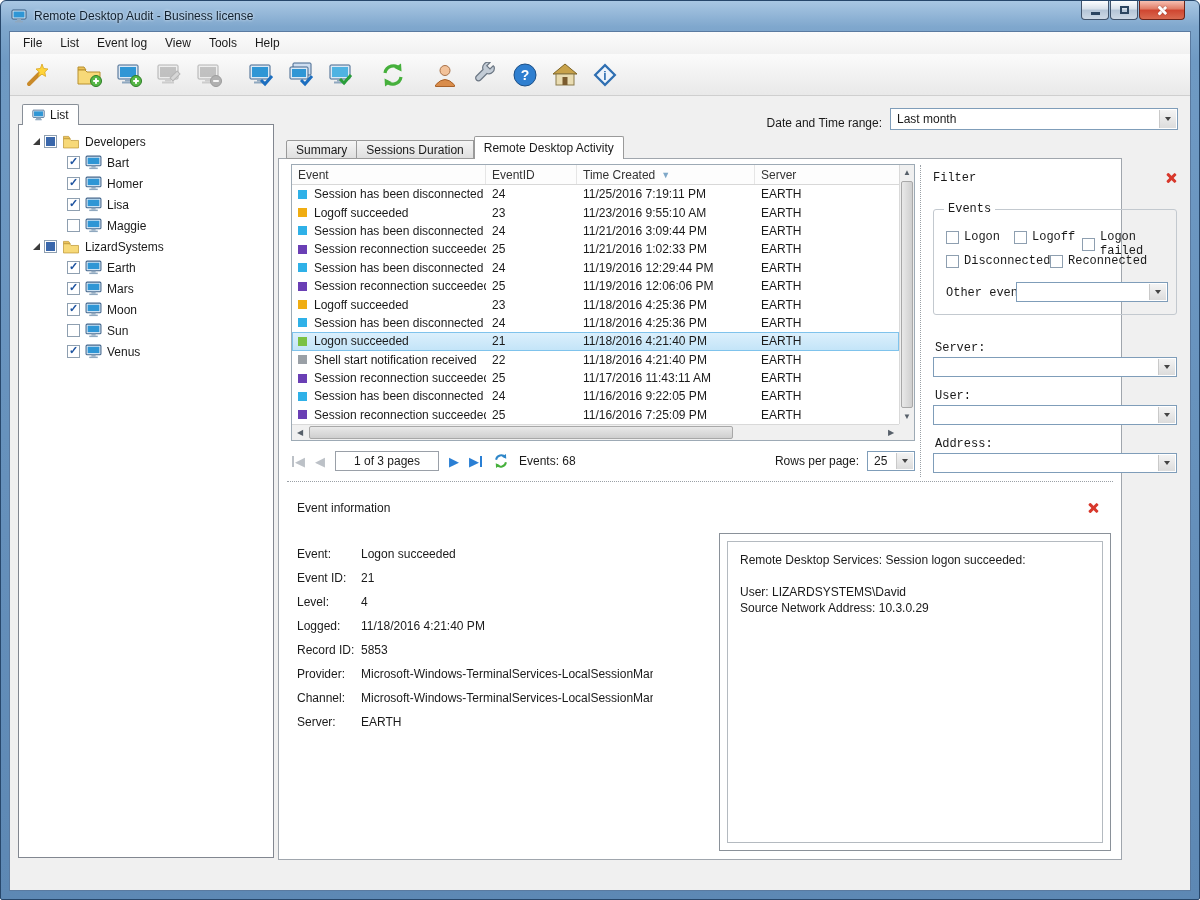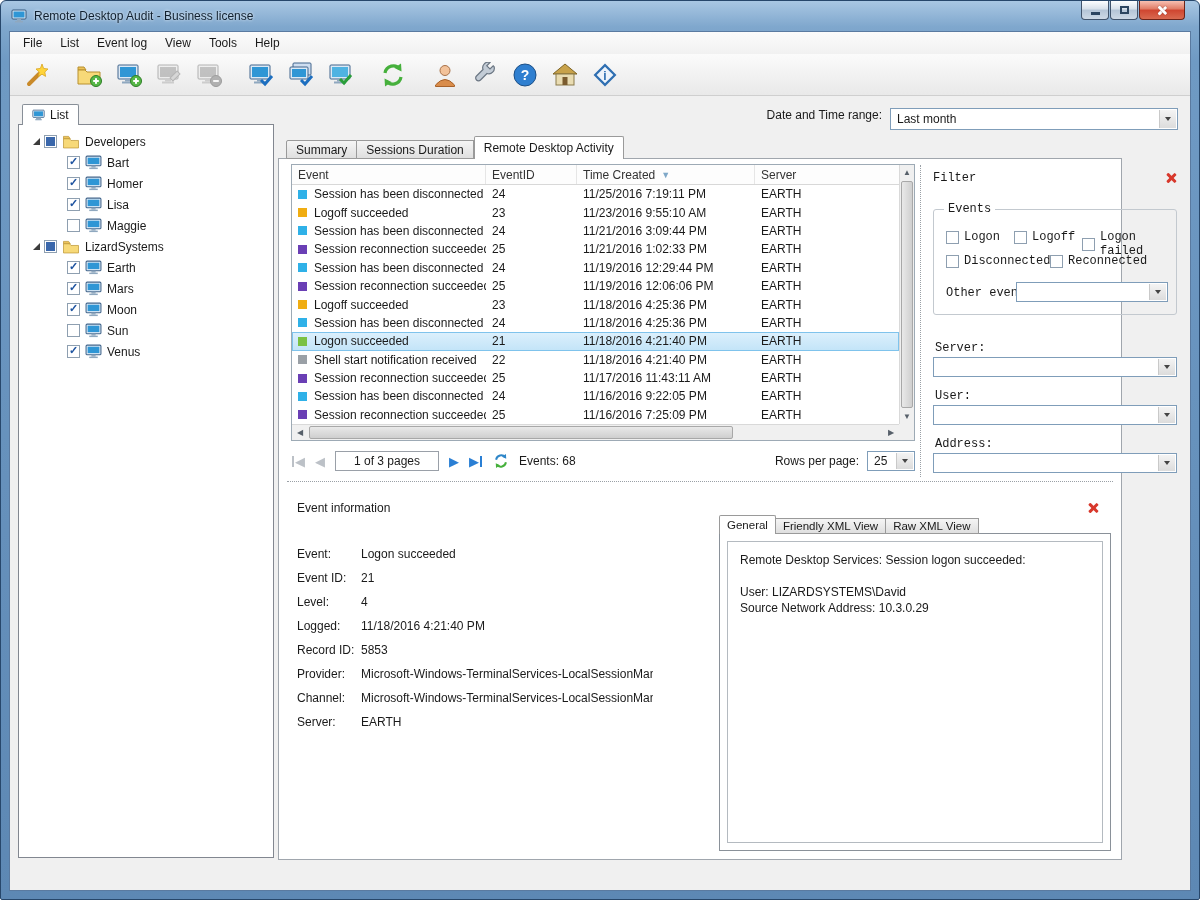--- a/index.html
+++ b/index.html
@@ -37,21 +37,21 @@
     border:1px solid #888f98; border-bottom:none; border-radius:2px 2px 0 0; display:flex; align-items:center; gap:5px; z-index:2; }
   .tree-box { position:absolute; left:8px; top:92px; width:256px; height:734px; background:#fff; border:1px solid #828790; padding-top:6px; overflow:hidden; }
   .trow2 { display:flex; align-items:center; height:21px; gap:5px; cursor:default; }
   .trow2.grp { padding-left:14px; }
   .trow2.chd { padding-left:48px; }
   .tri-exp { width:0; height:0; border-left:7px solid transparent; border-bottom:7px solid #3c3c3c; margin-right:-1px; }
   .cb { display:inline-block; width:13px; height:13px; background:#fff; border:1px solid #8e9fb0; position:relative; flex:0 0 13px; }
   .cb[data-state="checked"]::after { content:"✓"; position:absolute; left:1px; top:-2px; font-size:11px; font-weight:bold; color:#1f54a0; }
   .cb[data-state="mixed"]::after { content:""; position:absolute; left:1px; top:1px; right:1px; bottom:1px; background:#3a67ab; }
   
-  .date-row { position:absolute; top:76px; right:12px; display:flex; align-items:flex-start; gap:8px; }
+  .date-row { position:absolute; top:76px; right:12px; display:flex; align-items:flex-end; gap:8px; }
   .combo { position:relative; background:#fff; border:1px solid #7f9db9; height:22px; display:flex; align-items:center; padding:0 20px 0 6px; cursor:pointer; }
   .combo .carr { position:absolute; right:1px; top:1px; bottom:1px; width:17px; background:linear-gradient(180deg,#f4f4f4,#dcdcdc); border-left:1px solid #c9c9c9; display:flex; align-items:center; justify-content:center; }
   .combo .carr::after { content:""; border-left:3.5px solid transparent; border-right:3.5px solid transparent; border-top:4px solid #444; }
   
   .main-tabs { position:absolute; left:276px; top:104px; height:23px; display:flex; align-items:flex-end; z-index:2; }
   .mtab { height:19px; padding:2px 9px; background:linear-gradient(180deg,#f5f5f5,#dfdfdf); border:1px solid #9a9a9a; border-left:none; cursor:pointer; display:flex; align-items:center; }
   .mtab:first-child { border-left:1px solid #9a9a9a; border-radius:2px 0 0 0; }
   .mtab.active { height:23px; background:#fff; border:1px solid #9a9a9a; border-bottom:none; border-radius:2px 2px 0 0; }
   .main-panel { position:absolute; left:268px; top:126px; width:844px; height:702px; background:#fff; border:1px solid #a0a6ad; }
   
@@ -660,31 +660,20 @@
             </div>
           <div class="ei-row">
               <span class="ei-label">Channel:</span>
               <span class="ei-value">Microsoft-Windows-TerminalServices-LocalSessionManager/Operationa</span>
             </div>
           <div class="ei-row">
               <span class="ei-label">Server:</span>
               <span class="ei-value">EARTH</span>
             </div>
         </div>
-        <div class="xml-tabs">
-          <div class="xtab active">
-              <span>General</span>
-            </div>
-          <div class="xtab">
-              <span>Friendly XML View</span>
-            </div>
-          <div class="xtab">
-              <span>Raw XML View</span>
-            </div>
-        </div>
         <div class="xml-box">
           <div class="xml-innerbox">
             <div class="xline">Remote Desktop Services: Session logon succeeded:</div>
             <div class="xline"></div>
             <div class="xline">User: LIZARDSYSTEMS\David</div>
             <div class="xline">Source Network Address: 10.3.0.29</div>
           </div>
         </div>
       </div>
 

